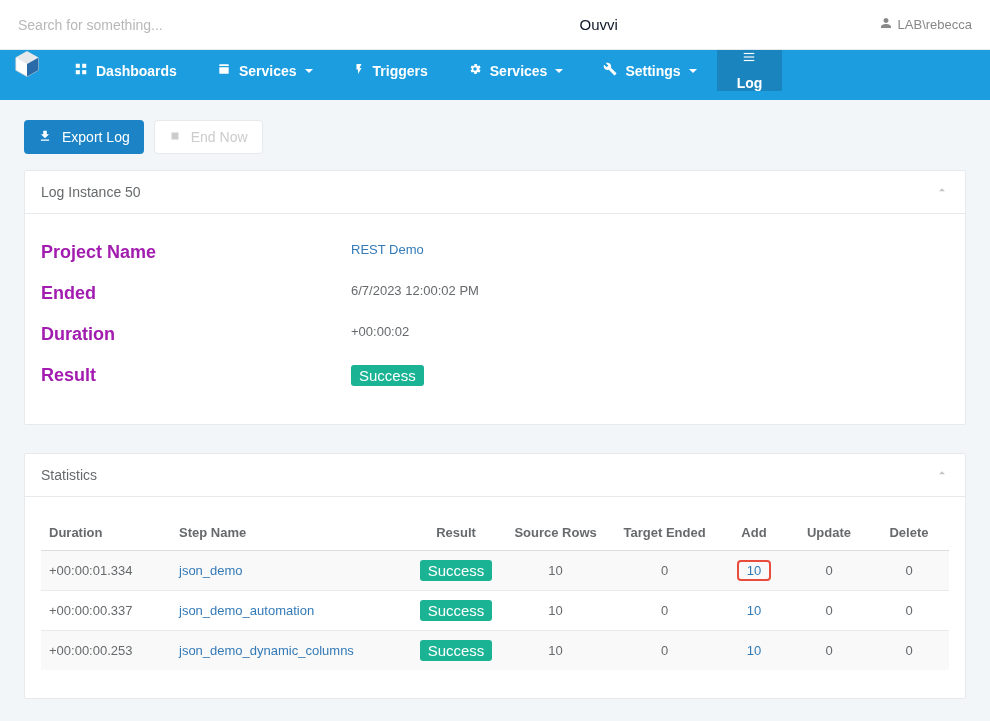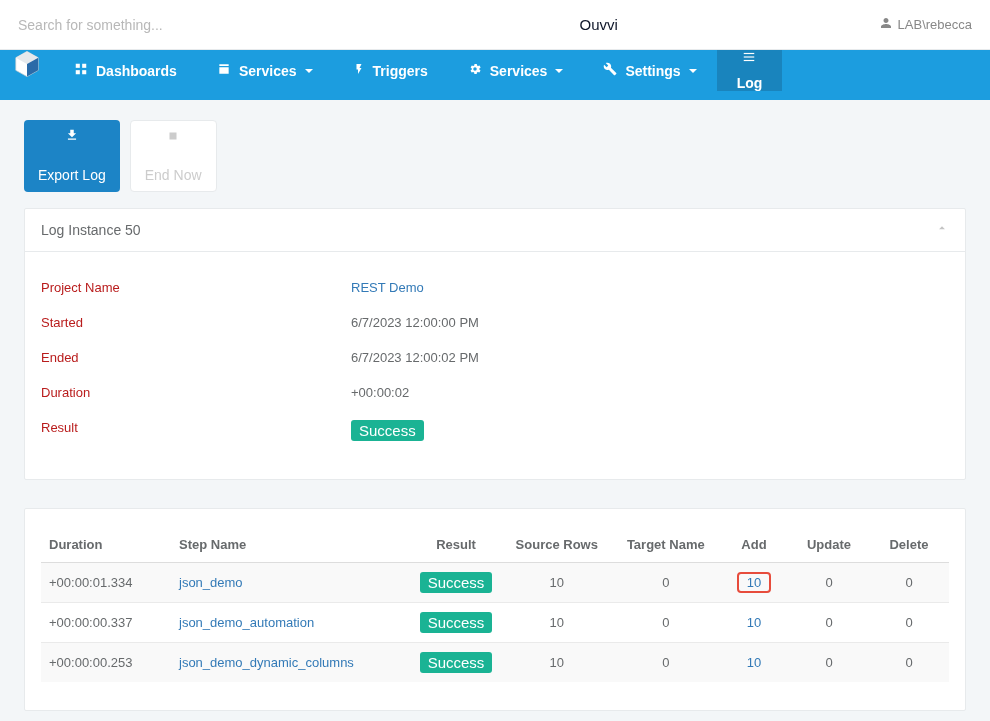--- a/index.html
+++ b/index.html
@@ -81,22 +81,21 @@
   }
   .btn {
     border: none;
     padding: 8px 14px;
     border-radius: 4px;
     font-size: 14px;
     font-weight: 500;
     cursor: pointer;
     display: inline-flex;
     align-items: center;
-    gap: 22px;
-    flex-direction: column;
+    gap: 10px;
   }
   .btn-primary {
     background: #1c84c6;
     color: #fff;
   }
   .btn-disabled {
     background: #fff;
     color: #ccc;
     border: 1px solid #e7eaec;
     cursor: not-allowed;
@@ -124,23 +123,23 @@
   }
   .panel-body {
     padding: 18px 16px 28px;
   }
   .detail-row {
     display: flex;
     padding: 10px 0;
   }
   .detail-label {
     width: 310px;
-    font-weight: 400;
-    color: #b91c1c;
-    font-size: 13px;
+    font-weight: 700;
+    color: #a21caf;
+    font-size: 18px;
   }
   .detail-value {
     color: #676a6c;
     font-size: 13px;
   }
   .detail-value a {
     color: #337ab7;
     text-decoration: none;
   }
   .badge-success {
@@ -288,50 +287,54 @@
             <path d="M7 14l5-5 5 5z"></path>
           </svg>
       </span>
     </div>
     <div class="panel-body">
       <div class="detail-row">
         <div class="detail-label">Project Name</div>
         <div class="detail-value"><a href="#">REST Demo</a></div>
       </div>
       <div class="detail-row">
-        <div class="detail-label">Started</div>
-        <div class="detail-value">6/7/2023 12:00:00 PM</div>
-      </div>
-      <div class="detail-row">
         <div class="detail-label">Ended</div>
         <div class="detail-value">6/7/2023 12:00:02 PM</div>
       </div>
       <div class="detail-row">
         <div class="detail-label">Duration</div>
         <div class="detail-value">+00:00:02</div>
       </div>
       <div class="detail-row">
         <div class="detail-label">Result</div>
         <div class="detail-value">
           <span class="badge-success">Success</span>
         </div>
       </div>
     </div>
   </div>
 
   <div class="panel">
+    <div class="panel-header">
+      <span>Statistics</span>
+      <span class="collapse-icon">
+        <svg width="14" height="14" viewBox="0 0 24 24" fill="#c4c4c4">
+            <path d="M7 14l5-5 5 5z"></path>
+          </svg>
+      </span>
+    </div>
     <div class="panel-body">
       <table class="stats">
         <thead>
           <tr>
             <th style="width:130px">Duration</th>
             <th style="width:240px">Step Name</th>
             <th class="center" style="width:90px">Result</th>
             <th class="center">Source Rows</th>
-            <th class="center">Target Name</th>
+            <th class="center">Target Ended</th>
             <th class="center" style="width:70px">Add</th>
             <th class="center" style="width:80px">Update</th>
             <th class="center" style="width:80px">Delete</th>
           </tr>
         </thead>
         <tbody id="stats-body">
             <tr>
               <td>+00:00:01.334</td>
               <td><a href="#">json_demo</a></td>
               <td class="center"><span class="badge-success">Success</span></td>

